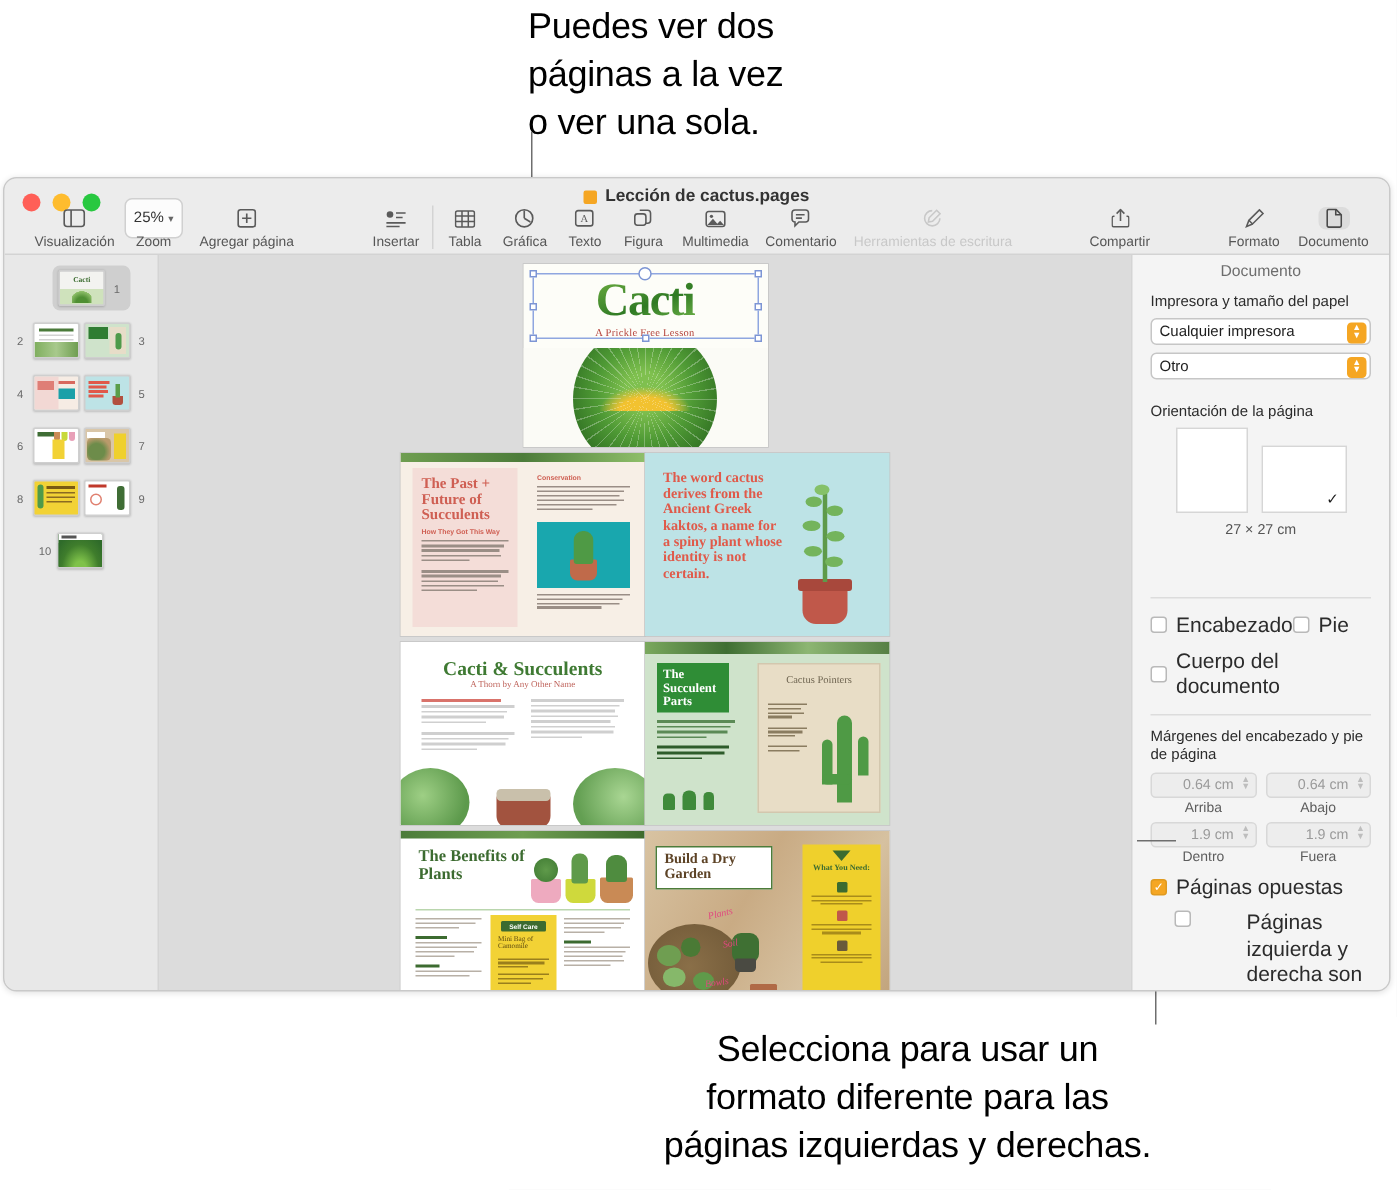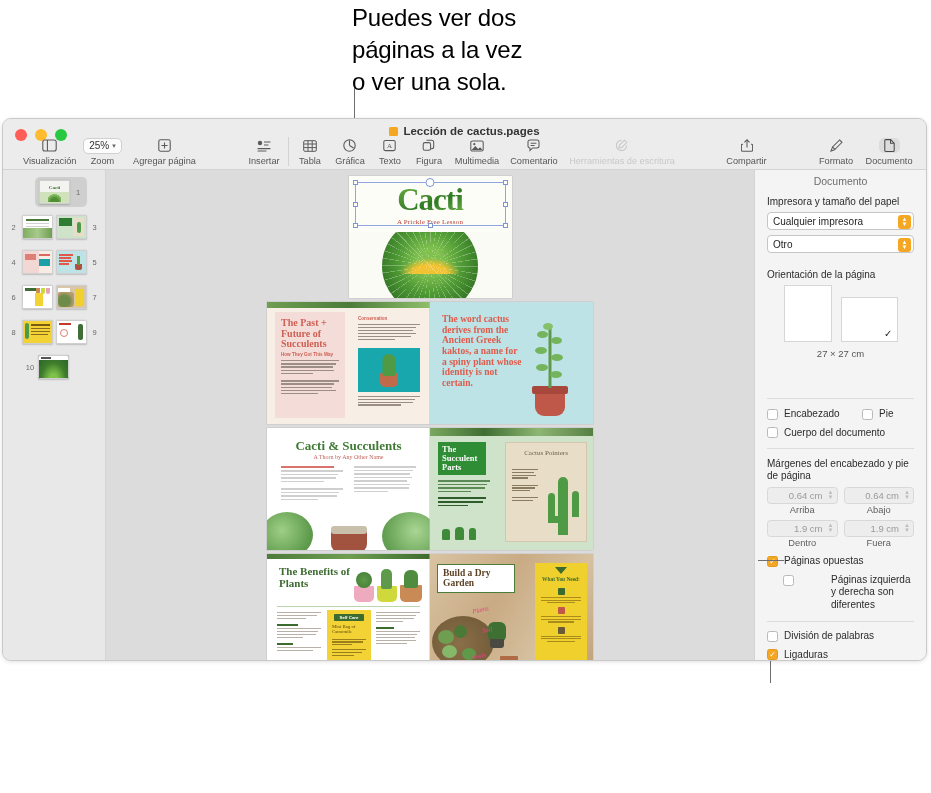--- a/index.html
+++ b/index.html
@@ -89,21 +89,21 @@
     color: #4a4a4a;
   }
   .tb-label { font-size: 9.2px; color: #565656; white-space: nowrap; }
   .tb-item.disabled .tb-icon, .tb-item.disabled .tb-label { color: #b5b5b5; opacity: .65; }
   .tb-sep { width: 1px; background: #d3d3d3; height: 29px; margin: 0 2px; align-self: flex-start; }
   .zoom-pill {
     display: flex; align-items: center; gap: 3px;
     background: #fcfcfc; border: 1px solid #d0d0d0;
     border-radius: 5px; padding: 1px 5px;
     font-size: 10px; color: #333;
-    height: 16px;
+    height: 27px;
   }
   .tb-item.active .tb-icon-box {
     background: #dcdcdc; border-radius: 5px;
   }
   .tb-icon-box { padding: 1px 5px; display: flex; align-items: center; justify-content: center; }
 
   
   #body { position: absolute; left: 0; right: 0; top: 51px; bottom: 0; display: flex; }
 
   
@@ -208,21 +208,21 @@
   .cb-col { display: flex; gap: 0; margin-bottom: 6px; }
   .cb-col > .cb-row { flex: 1; margin-bottom: 0; }
   .cb {
     width: 11px; height: 11px; border-radius: 2.5px;
     border: 1px solid #b9b9b9; background: #fff;
     flex: 0 0 11px;
     display: flex; align-items: center; justify-content: center;
     font-size: 8px; color: #fff;
   }
   .cb.on { background: #f5a623; border-color: #e09a1f; }
-  .cb-label { font-size: 10px; color: #2b2b2b; line-height: 1.25; }
+  .cb-label { font-size: 14px; color: #2b2b2b; line-height: 1.25; }
 
   .field-grid { display: flex; flex-wrap: wrap; gap: 0 6px; margin-top: 3px; }
   .field-cell { width: calc(50% - 3px); margin-bottom: 5px; }
   .field {
     height: 17px; background: #ededed; border: 1px solid #d8d8d8;
     border-radius: 3.5px; display: flex; align-items: center;
     justify-content: flex-end; padding: 0 14px 0 4px;
     font-size: 9.5px; color: #9a9a9a; position: relative;
   }
   .field .sp {
@@ -245,20 +245,23 @@
 </head>
 <body>
 
 <div id="root">
 
   <div class="callout" id="callout-top">Puedes ver dos
 páginas a la vez
 o ver una sola.</div>
   <div id="leader-top"></div>
 
+  <div class="callout" id="callout-bottom">Selecciona para usar un
+formato diferente para las
+páginas izquierdas y derechas.</div>
   <div id="leader-bottom"></div>
 
   <div id="window">
 
     <div id="titlebar">
       <div id="traffic">
         <div class="light red"></div>
         <div class="light yellow"></div>
         <div class="light green"></div>
       </div>

